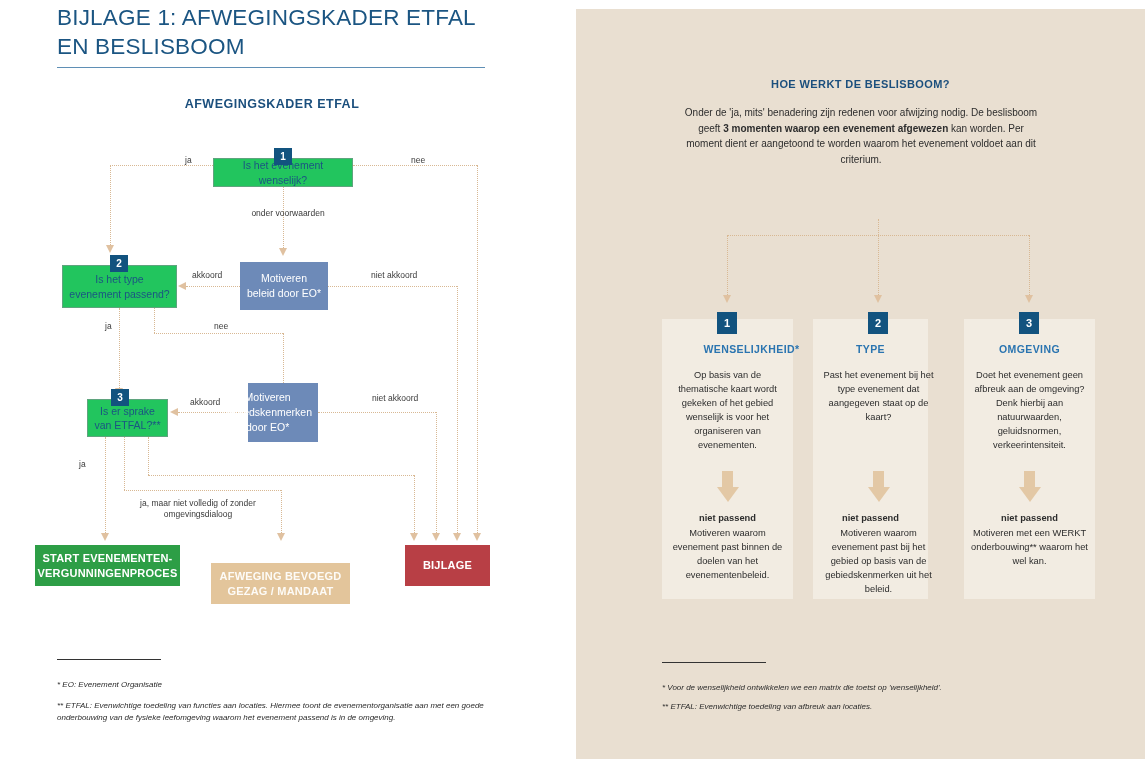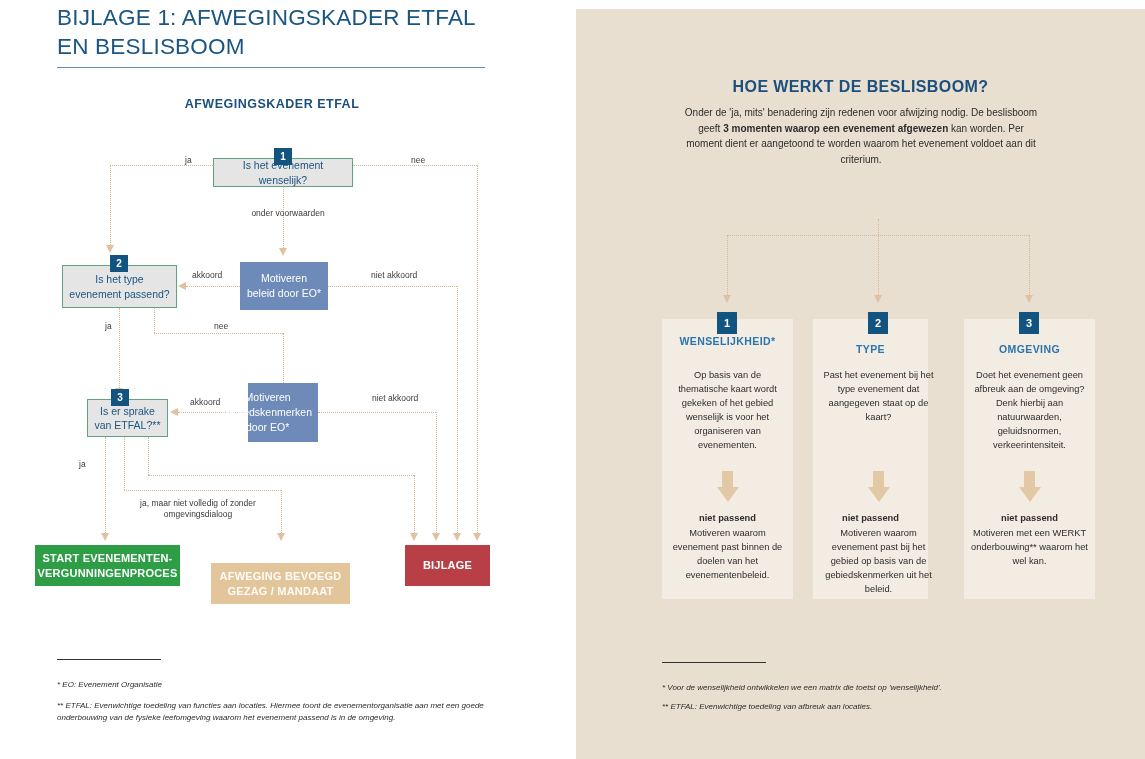--- a/index.html
+++ b/index.html
@@ -19,21 +19,21 @@
     color:#1b5582;font-weight:400;
   }
   .title-rule{position:absolute;left:57px;top:67px;width:428px;height:1px;background:#2a6a9c;opacity:.75;}
   .section-title{
     position:absolute;left:57px;top:97px;width:430px;text-align:center;
     font-size:12.5px;font-weight:bold;letter-spacing:.5px;color:#1b4f7d;
   }
 
   
   .dbox{
-    position:absolute;border:1.3px solid #5fa47e;background:#e5e5e5;
+    position:absolute;border:1.3px solid #5fa47e;background:#22c55e;
     color:#1b5582;font-size:10.5px;line-height:1.35;text-align:center;
     display:flex;align-items:center;justify-content:center;
     box-sizing:border-box;padding:3px 6px;
   }
   .badge{
     position:absolute;background:#12537f;color:#fff;
     font-size:10px;font-weight:bold;width:18px;height:17px;
     display:flex;align-items:center;justify-content:center;
     line-height:1;
   }
@@ -72,21 +72,21 @@
   .fn-rule{position:absolute;height:1px;background:#333;}
   .fn{position:absolute;font-style:italic;font-size:8px;line-height:1.5;color:#2b2b2b;}
 
   
   .right{
     position:absolute;left:576px;top:9px;width:569px;height:750px;
     background:#e9dfd1;
   }
   .r-title{
     position:absolute;left:0;top:69px;width:569px;text-align:center;
-    font-size:16px;font-weight:bold;letter-spacing:.4px;color:#1b4f7d;
+    font-size:11px;font-weight:bold;letter-spacing:.4px;color:#1b4f7d;
   }
   .r-intro{
     position:absolute;left:105px;top:96px;width:360px;text-align:center;
     font-size:10px;line-height:1.55;color:#2d2d2d;
   }
   .r-intro b{font-weight:bold;}
 
   .card{
     position:absolute;background:#f2ece2;box-sizing:border-box;
     padding:0;
@@ -245,21 +245,21 @@
     <div class="dl-v" style="left:302px;top:210px;height:16px;"></div>
     <div class="dl-h" style="left:151px;top:226px;width:302px;"></div>
     <div class="dl-v" style="left:151px;top:226px;height:60px;"></div>
     <div class="arw" style="left:146.5px;top:286px;"></div>
     <div class="dl-v" style="left:302px;top:226px;height:60px;"></div>
     <div class="arw" style="left:297.5px;top:286px;"></div>
     <div class="dl-v" style="left:453px;top:226px;height:60px;"></div>
     <div class="arw" style="left:448.5px;top:286px;"></div>
 
     <div class="card" style="left:86px;top:310px;width:131px;height:280px;">
-      <div class="card-title" style="top:16px;">WENSELIJKHEID*</div>
+      <div class="card-title" style="top:24px;padding-left:24px;">WENSELIJKHEID*</div>
       <div class="card-body" style="left:10px;top:50px;width:111px;">Op basis van de thematische kaart wordt gekeken of het gebied wenselijk is voor het organiseren van evenementen.</div>
       <div class="card-arrow-stem" style="left:60px;top:152px;"></div>
       <div class="card-arrow" style="left:54.5px;top:168px;"></div>
       <div class="card-foot-title" style="top:194px;">niet passend</div>
       <div class="card-foot" style="left:8px;top:208px;width:115px;">Motiveren waarom evenement past binnen de doelen van het evenementenbeleid.</div>
     </div>
     <div class="card-badge" style="left:141px;top:303px;">1</div>
 
     <div class="card" style="left:237px;top:310px;width:115px;height:280px;">
       <div class="card-title" style="top:24px;">TYPE</div>

